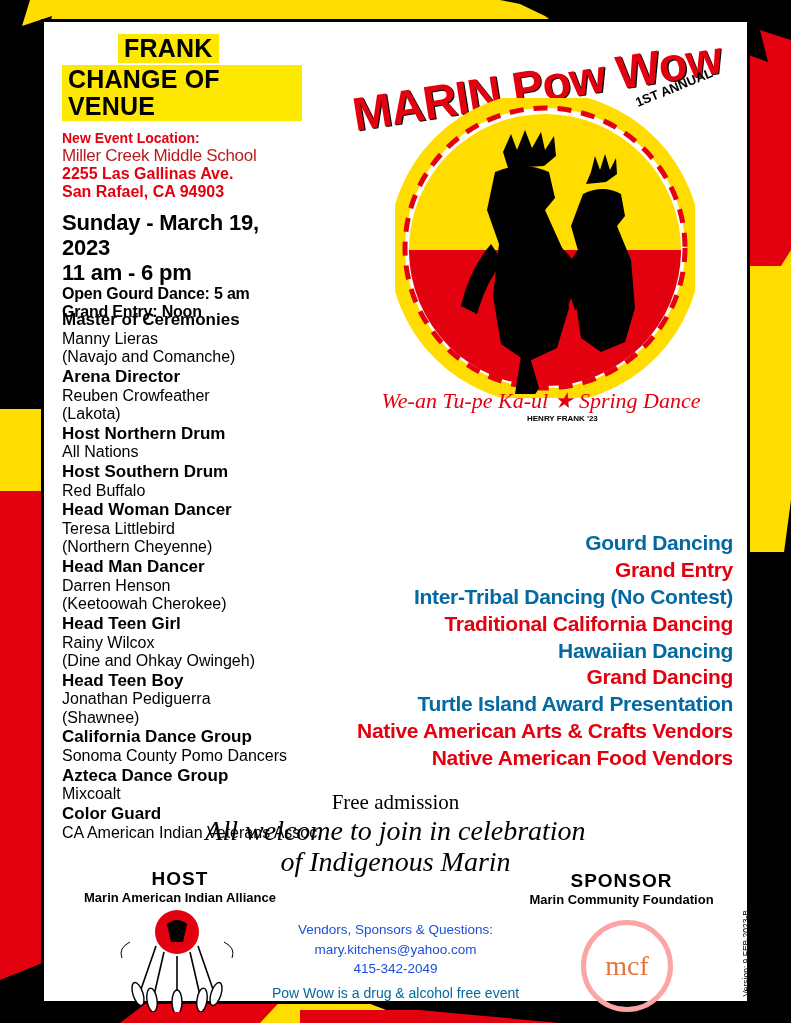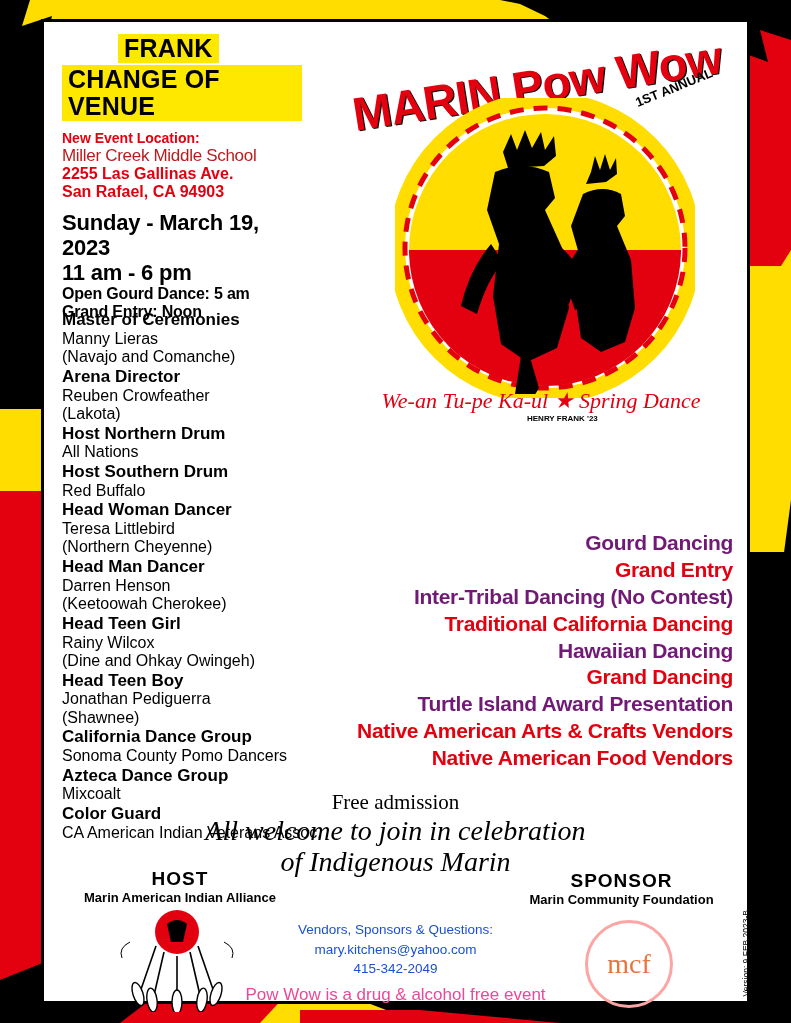--- a/index.html
+++ b/index.html
@@ -151,21 +151,21 @@
 
   
   .program{
     position:absolute;right:6px;top:500px;width:420px;
     text-align:right;
     font-weight:bold;
     font-size:21px;
     line-height:1.28;
     letter-spacing:-.3px;
   }
-  .program .blk{color:#701a75;text-align:right;}
+  .program .blk{color:#0369a1;text-align:right;}
   .program .red{color:#e3000f;}
 
   
   .welcome{
     position:absolute;left:0;right:0;top:760px;
     text-align:center;
     font-family:"Liberation Serif",serif;
   }
   .welcome .free{font-size:21px;}
   .welcome .big{font-size:28px;line-height:1.12;font-style:italic;}
@@ -177,38 +177,38 @@
   .host .h1{font-weight:bold;font-size:19px;letter-spacing:1px;}
   .host .h2{font-weight:bold;font-size:13px;}
   .sponsor{
     position:absolute;right:10px;top:840px;width:215px;text-align:center;
   }
   .sponsor .h1{font-weight:bold;font-size:19px;letter-spacing:1px;}
   .sponsor .h2{font-weight:bold;font-size:13px;}
   .mcf{
     position:absolute;right:66px;top:890px;
     width:82px;height:82px;border-radius:50%;
-    border:3px solid #fca5a5;
+    border:5px solid #fca5a5;
     color:#e8743b;
     font-family:"Liberation Serif",serif;
     font-size:28px;
     display:flex;align-items:center;justify-content:center;
   }
   .feather{
     position:absolute;left:60px;top:872px;width:130px;height:110px;
   }
 
   
   .contact{
     position:absolute;left:0;right:0;top:890px;
     text-align:center;font-size:13.5px;line-height:1.45;color:#1d4ed8;
   }
   .drugfree{
     position:absolute;left:0;right:0;top:955px;
-    text-align:center;font-size:17px;color:#ec4899;
+    text-align:center;font-size:14px;color:#0369a1;
   }
   .version{
     position:absolute;right:-2px;top:880px;
     font-size:8.5px;color:#000;
     transform:rotate(-90deg);
     transform-origin:right top;
     white-space:nowrap;
   }
 </style>
 </head>

